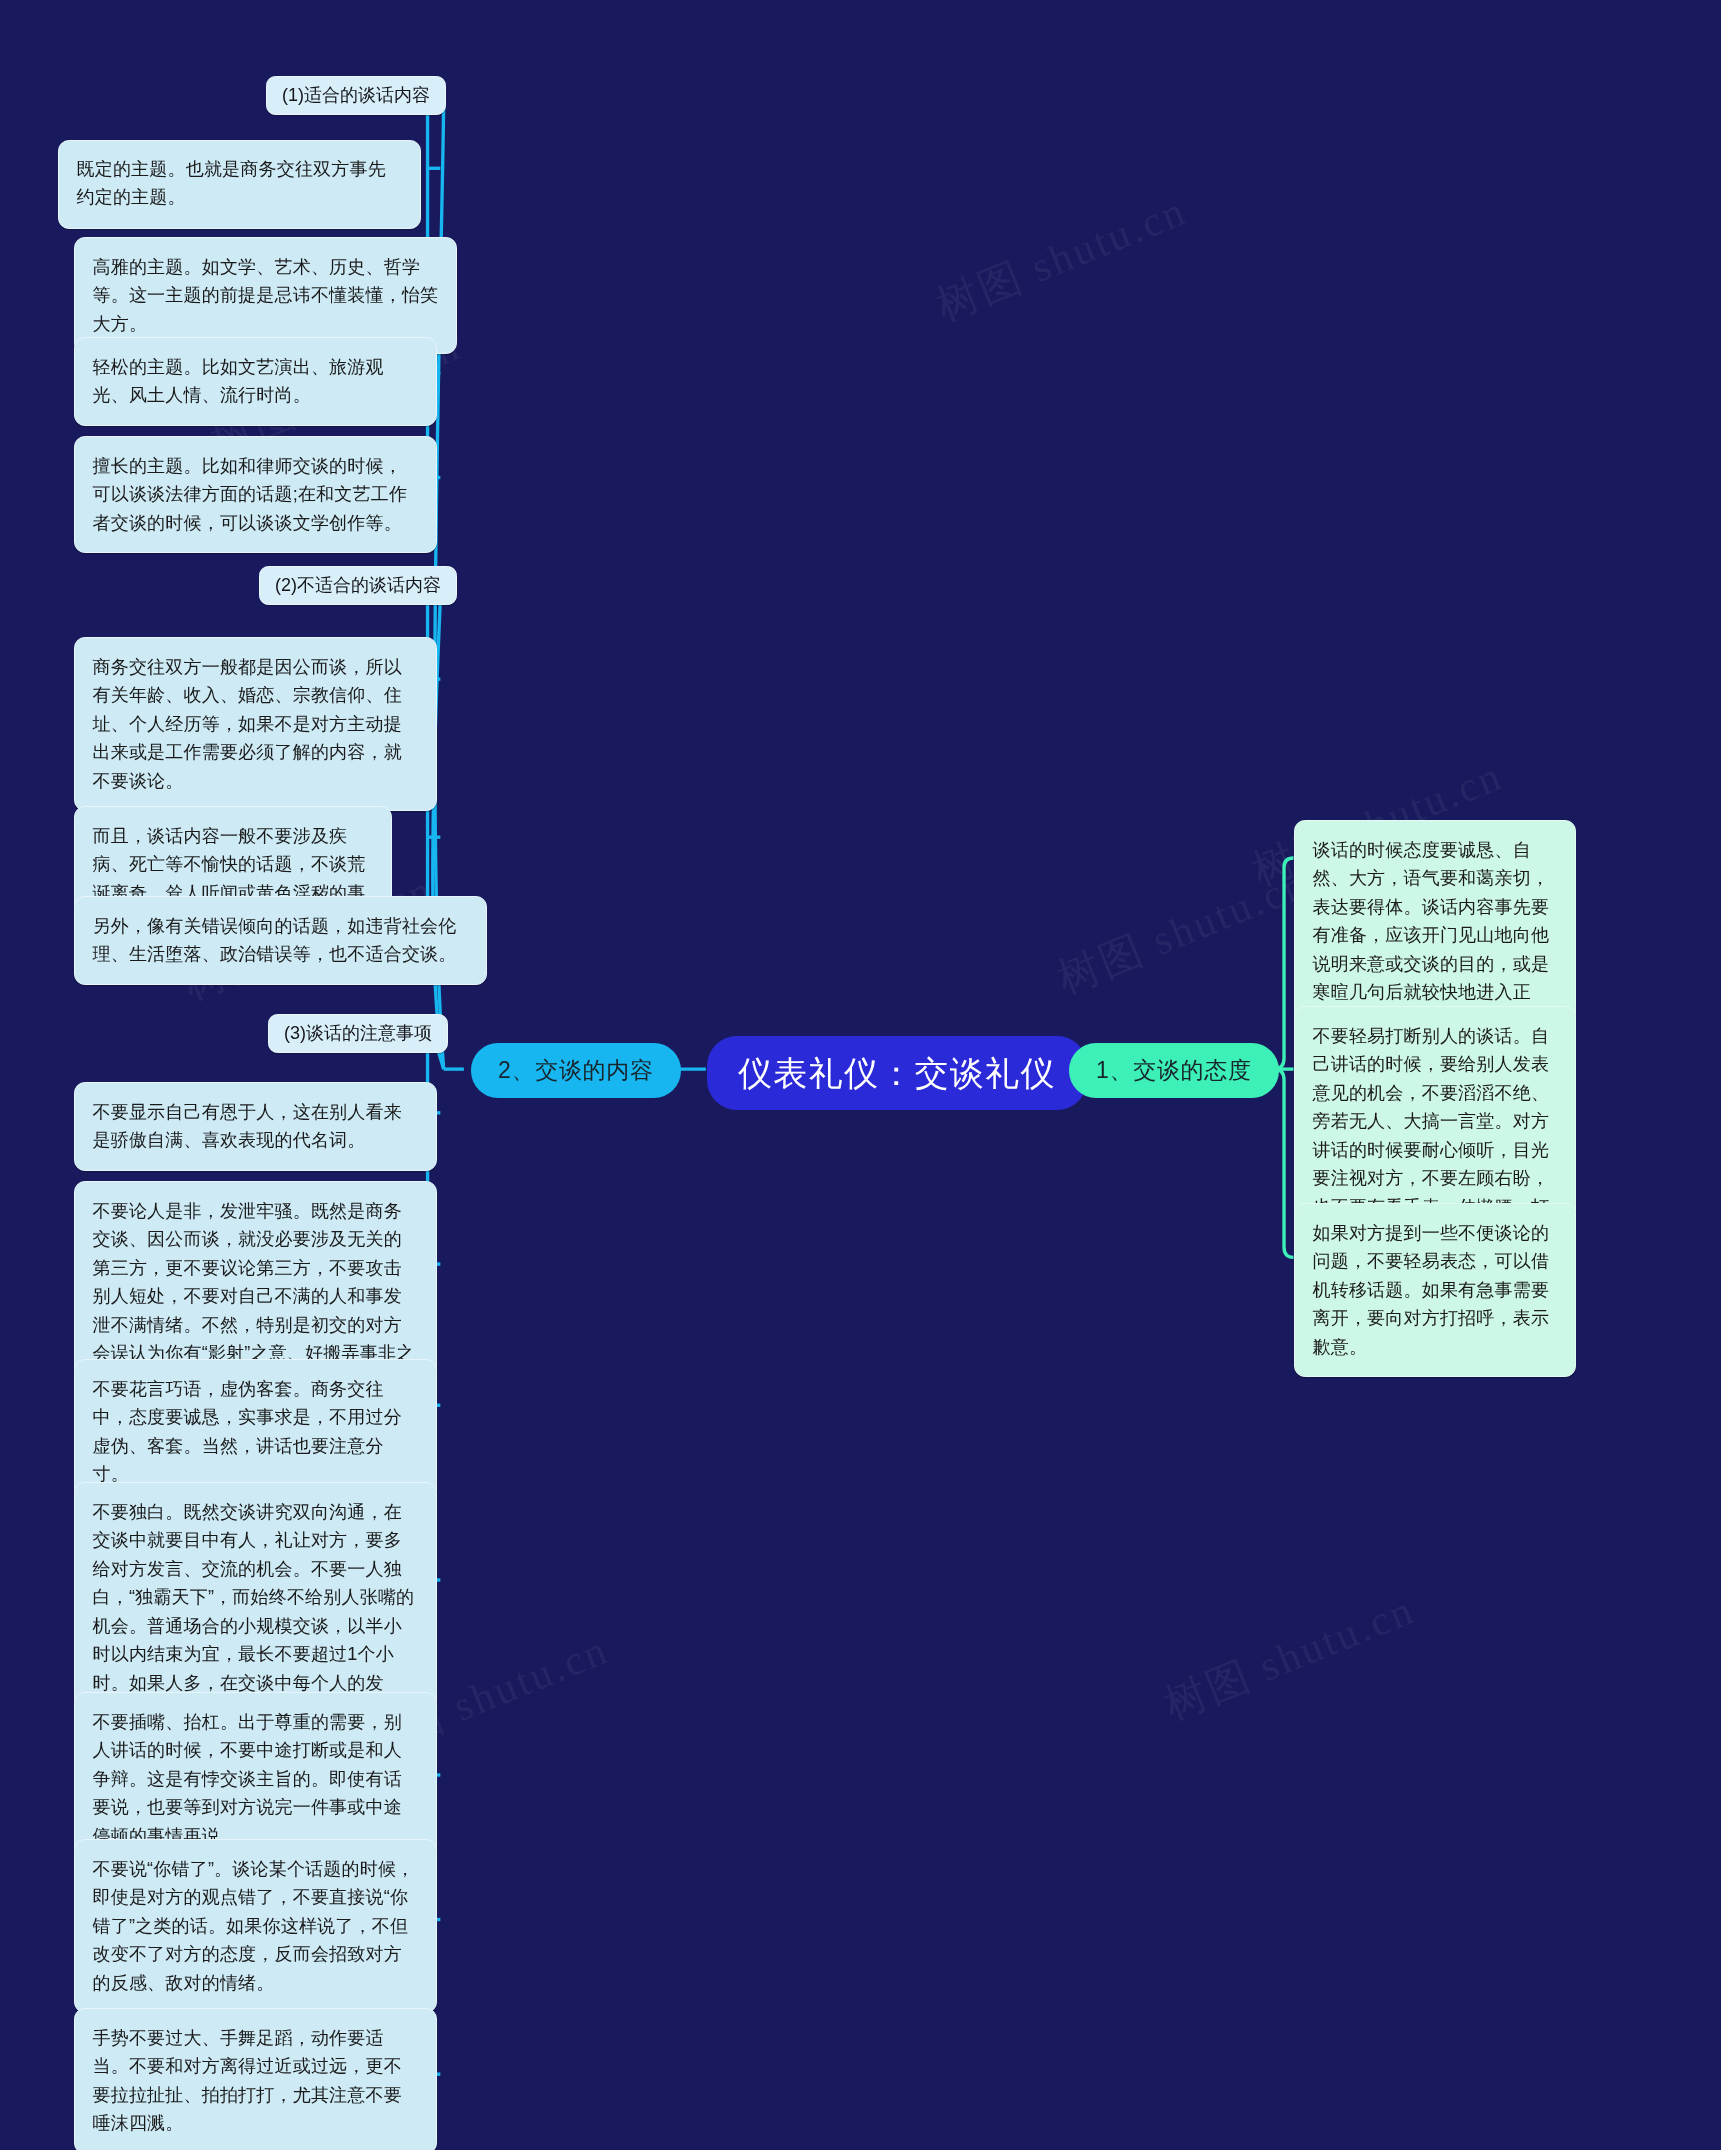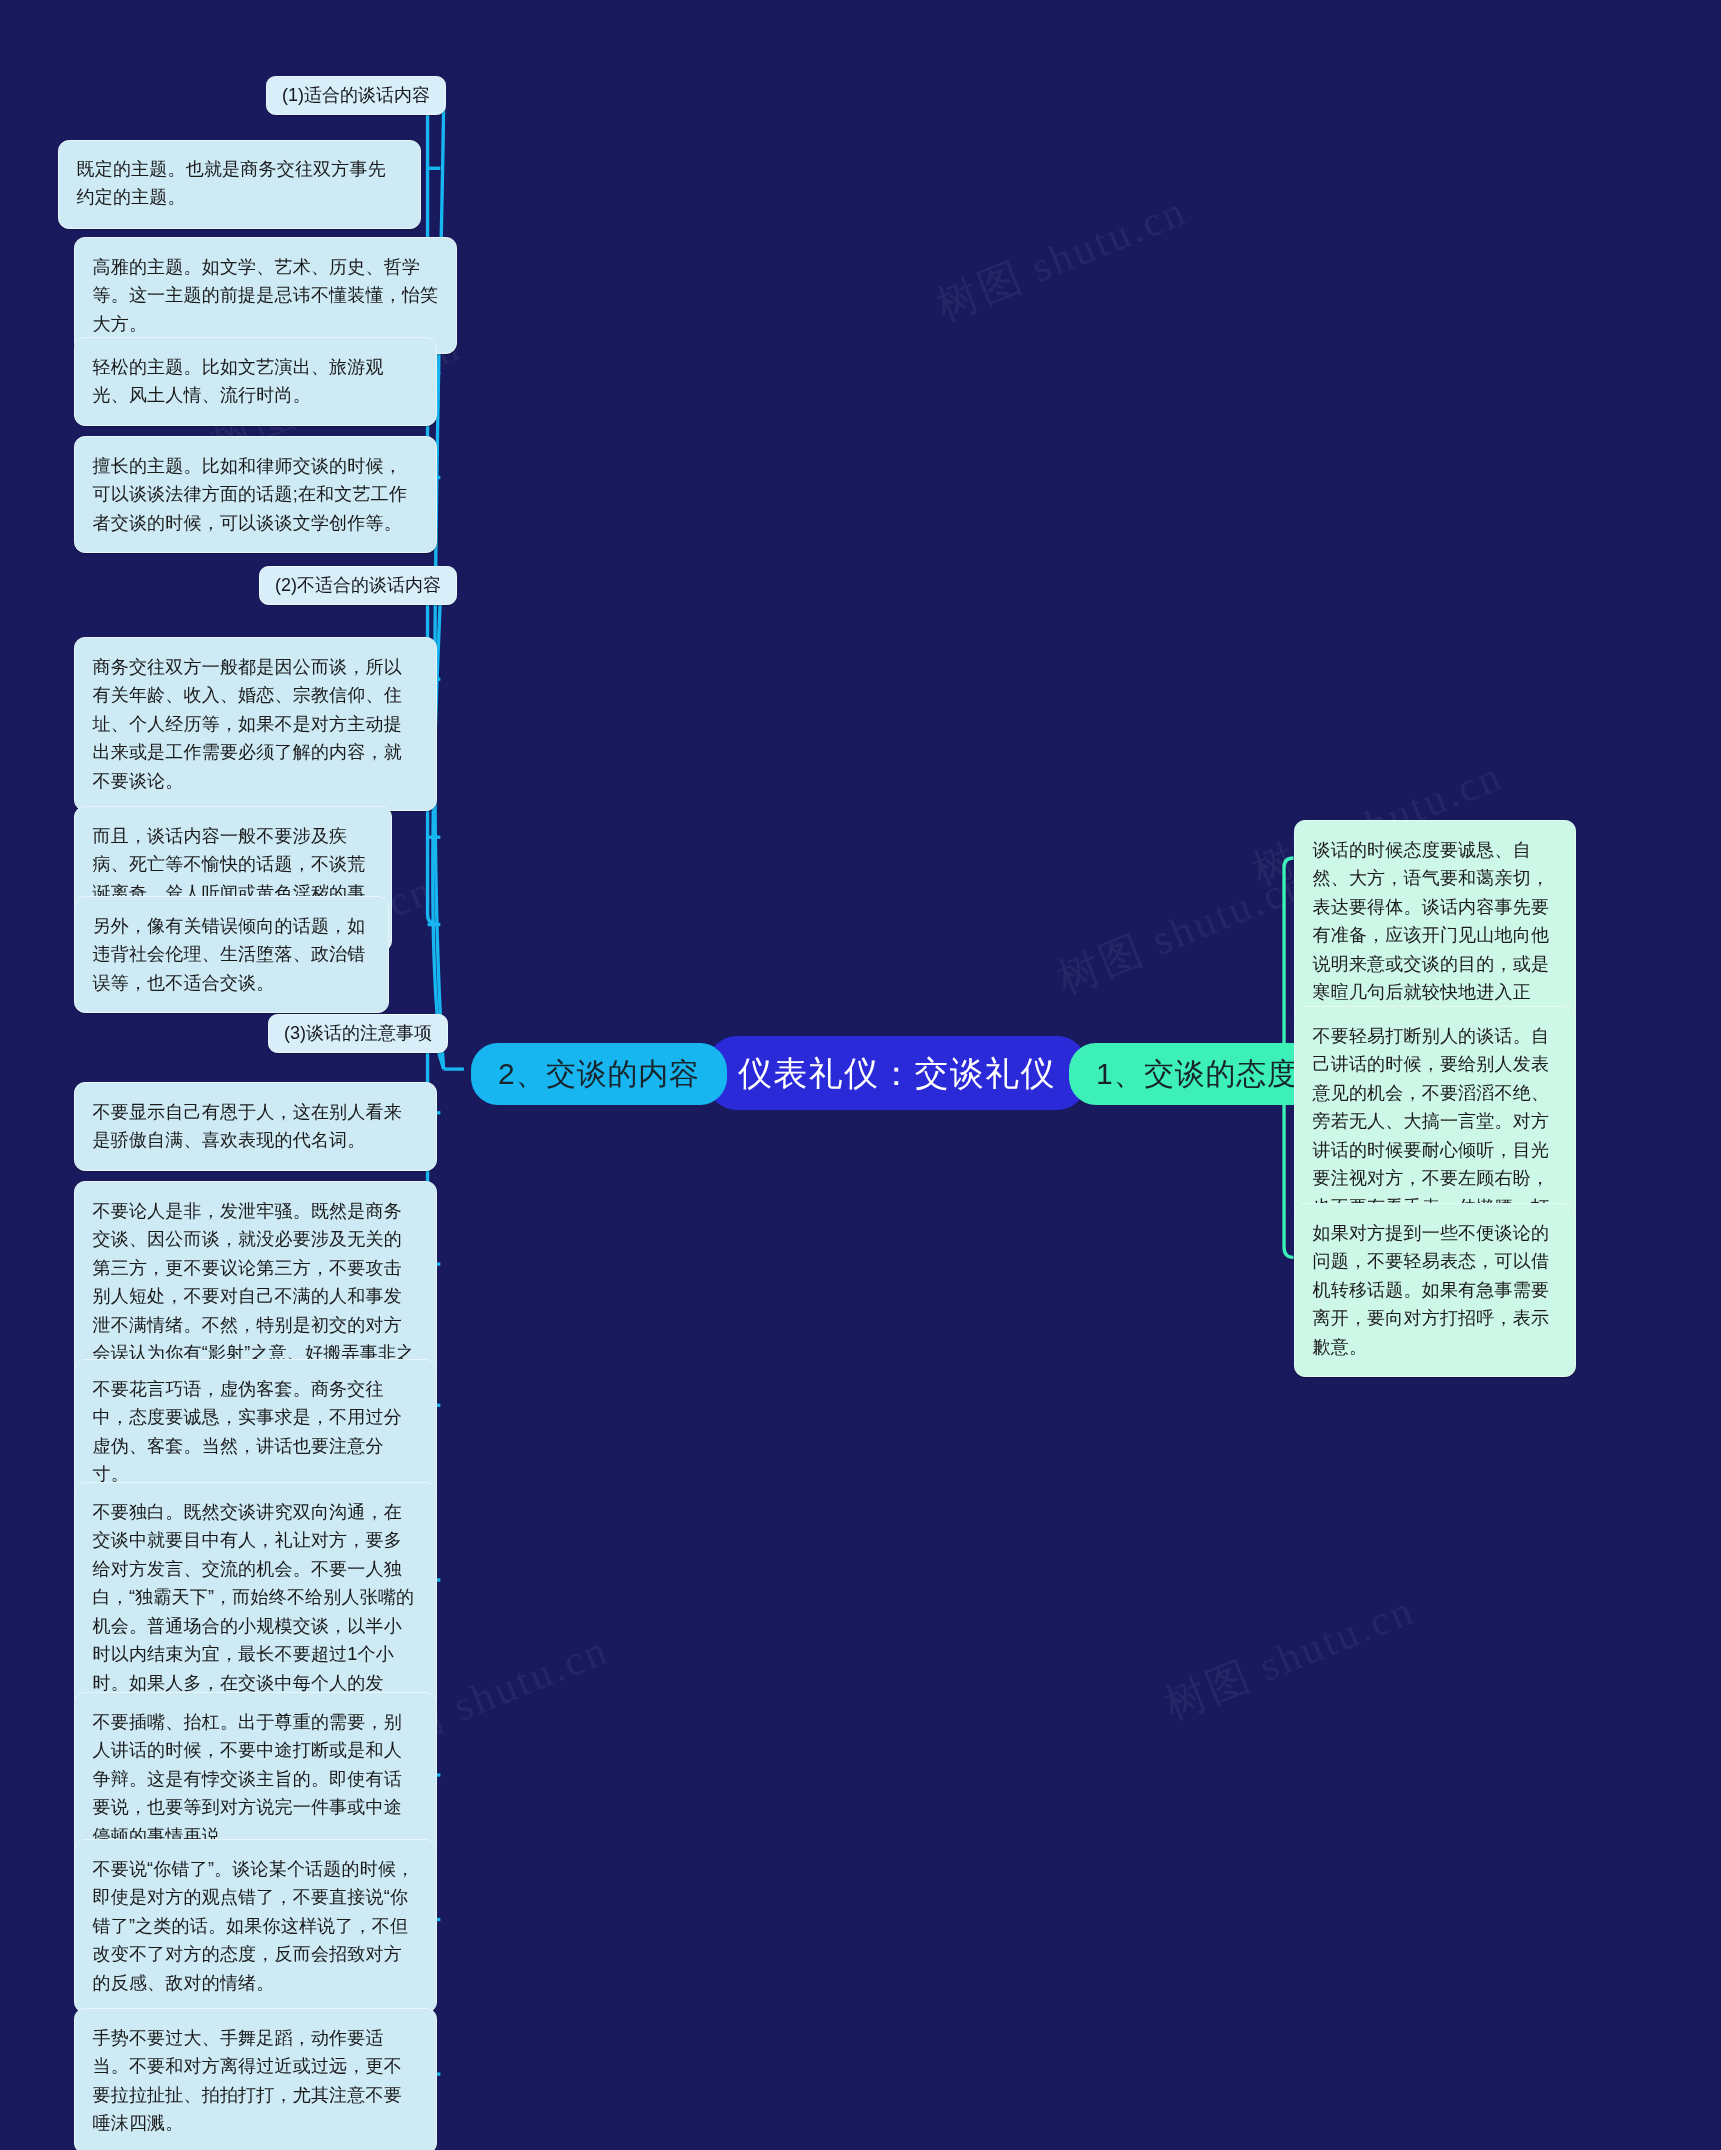--- a/index.html
+++ b/index.html
@@ -87,21 +87,21 @@
     line-height: 1;
     padding: 20px 31px;
     white-space: nowrap;
     letter-spacing: 1.3px;
   }
 
   
   .branch {
     position: absolute;
     border-radius: 27px;
-    font-size: 30px;
+    font-size: 23px;
     line-height: 1;
     padding: 16px 27px;
     white-space: nowrap;
     color: #17242b;
     letter-spacing: 0.7px;
   }
   .branch-content { background: #18b6f0; }
   .branch-attitude { background: #3df0b8; }
 </style>
 </head>
@@ -170,21 +170,21 @@
 <div class="node leaf-left" style="left:74px; top:337px; width:363px;">轻松的主题。比如文艺演出、旅游观光、风土人情、流行时尚。</div>
 
 <div class="node leaf-left" style="left:74px; top:436px; width:363px;">擅长的主题。比如和律师交谈的时候，可以谈谈法律方面的话题;在和文艺工作者交谈的时候，可以谈谈文学创作等。</div>
 
 <div class="section-head" style="left:259px; top:566px;">(2)不适合的谈话内容</div>
 
 <div class="node leaf-left" style="left:74px; top:637px; width:363px;">商务交往双方一般都是因公而谈，所以有关年龄、收入、婚恋、宗教信仰、住址、个人经历等，如果不是对方主动提出来或是工作需要必须了解的内容，就不要谈论。</div>
 
 <div class="node leaf-left" style="left:74px; top:806px; width:318px;">而且，谈话内容一般不要涉及疾病、死亡等不愉快的话题，不谈荒诞离奇、耸人听闻或黄色淫秽的事情。</div>
 
-<div class="node leaf-left" style="left:74px; top:896px; width:315px;">另外，像有关错误倾向的话题，如违背社会伦理、生活堕落、政治错误等，也不适合交谈。</div>
+<div class="node leaf-left" style="left:74px; top:896px; width:413px;">另外，像有关错误倾向的话题，如违背社会伦理、生活堕落、政治错误等，也不适合交谈。</div>
 
 <div class="section-head" style="left:268px; top:1014px;">(3)谈话的注意事项</div>
 
 <div class="node leaf-left" style="left:74px; top:1082px; width:363px;">不要显示自己有恩于人，这在别人看来是骄傲自满、喜欢表现的代名词。</div>
 
 <div class="node leaf-left" style="left:74px; top:1181px; width:363px;">不要论人是非，发泄牢骚。既然是商务交谈、因公而谈，就没必要涉及无关的第三方，更不要议论第三方，不要攻击别人短处，不要对自己不满的人和事发泄不满情绪。不然，特别是初交的对方会误认为你有“影射”之意、好搬弄事非之嫌。</div>
 
 <div class="node leaf-left" style="left:74px; top:1359px; width:363px;">不要花言巧语，虚伪客套。商务交往中，态度要诚恳，实事求是，不用过分虚伪、客套。当然，讲话也要注意分寸。</div>
 
 <div class="node leaf-left" style="left:74px; top:1482px; width:363px;">不要独白。既然交谈讲究双向沟通，在交谈中就要目中有人，礼让对方，要多给对方发言、交流的机会。不要一人独白，“独霸天下”，而始终不给别人张嘴的机会。普通场合的小规模交谈，以半小时以内结束为宜，最长不要超过1个小时。如果人多，在交谈中每个人的发言，最好不要超过5分钟。</div>

